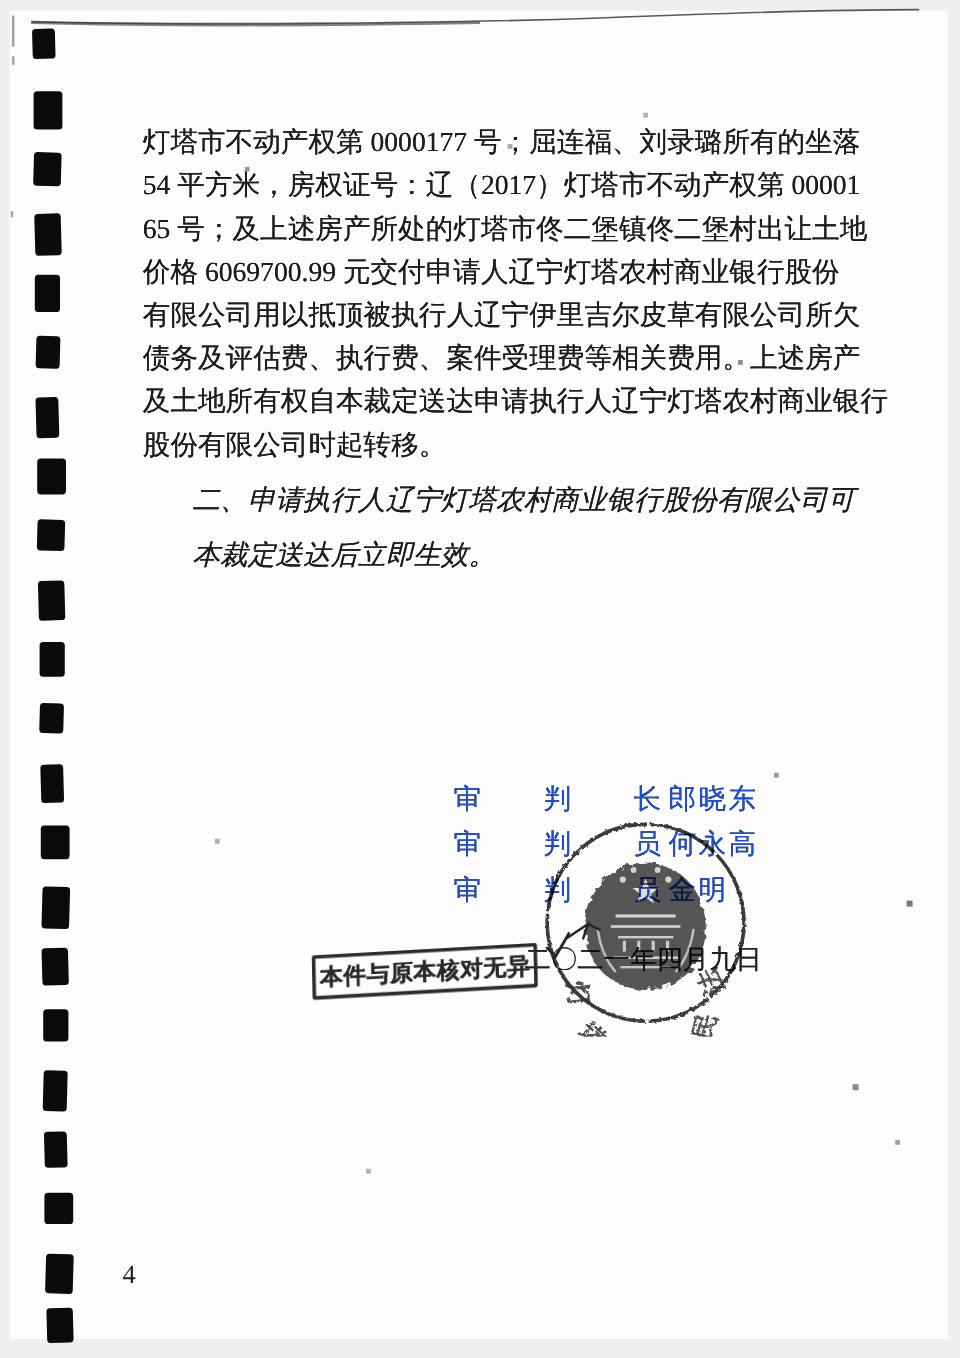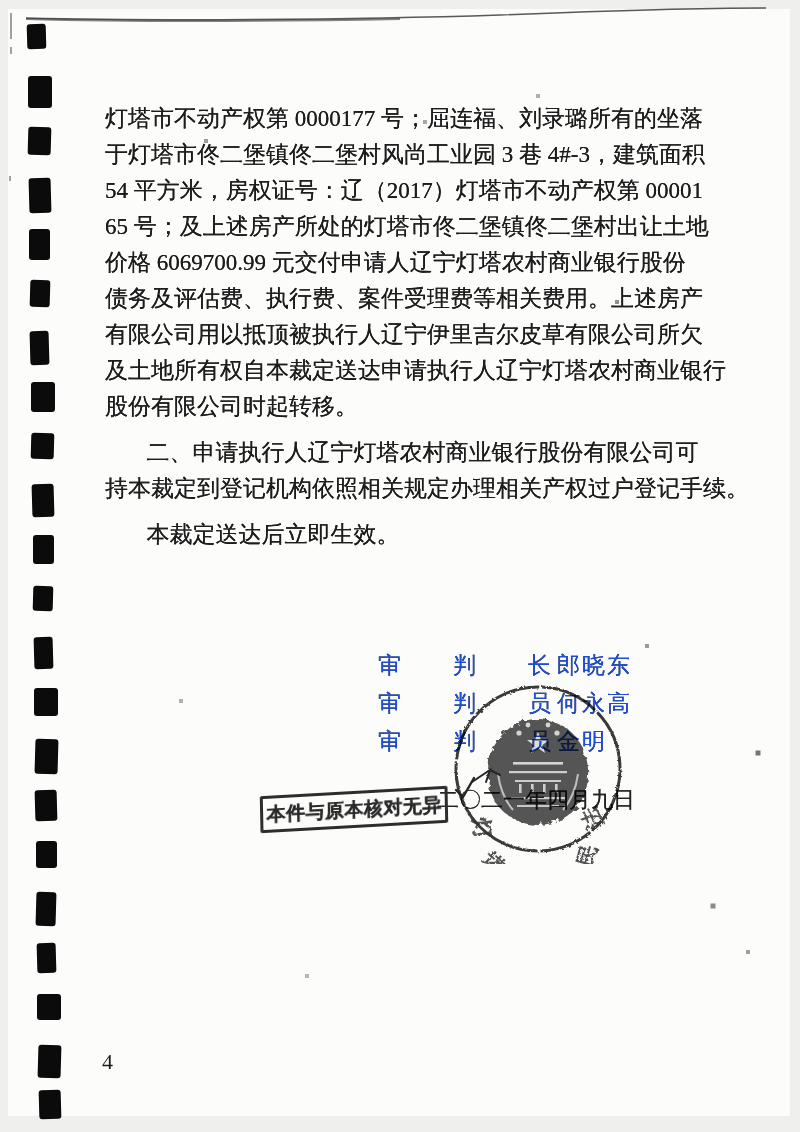--- a/index.html
+++ b/index.html
@@ -16,27 +16,27 @@
     background:#fcfcfb;
   }
   
   .scanline{position:absolute;left:0;top:0;pointer-events:none;}
   
   .bmark{
     position:absolute;background:#0b0b0b;border-radius:3px;
   }
   
   .doc-body{
-    position:absolute;left:105px;top:101px;width:600px;
+    position:absolute;left:119px;top:101px;width:600px;
     color:#1d1d1d;font-size:23px;line-height:36px;
     text-shadow:0 0 .5px #1d1d1d;
   }
   .para{margin:0 0 10px 0;}
   .line{white-space:nowrap;height:36px;}
-  .para.indent .line:first-child{text-indent:1.8em;}
+  .para.indent .line:first-child{text-indent:1.8em;font-style:italic;}
   
   .sig-row{
     position:absolute;left:378px;white-space:nowrap;
     color:#1d4ed8;font-size:23px;text-shadow:0 0 .5px #1c1c1c;
   }
   .sig-role{letter-spacing:52px;}
   .sig-name{letter-spacing:2px;margin-left:-46px;}
   .clerk-row{left:390px;}
   .clerk-row .sig-role{letter-spacing:46px;}
   .clerk-row .sig-name{margin-left:-22px;}
@@ -120,32 +120,30 @@
       <div class="bmark" style="left: 36.35px; top: 892px; width: 20px; height: 34px; transform: rotate(1.6deg);"></div>
       <div class="bmark" style="left: 36.9px; top: 943px; width: 19px; height: 30px; transform: rotate(-1.6deg);"></div>
       <div class="bmark" style="left: 37.45px; top: 994px; width: 24px; height: 26px; transform: rotate(0deg);"></div>
       <div class="bmark" style="left: 38px; top: 1045px; width: 23px; height: 33px; transform: rotate(1.6deg);"></div>
       <div class="bmark" style="left: 38.55px; top: 1090px; width: 22px; height: 29px; transform: rotate(-1.6deg);"></div>
     </div>
 
   <div class="doc-body" id="doc-body">
       <div class="para">
         <div class="line">灯塔市不动产权第 0000177 号；屈连福、刘录璐所有的坐落</div>
-        <div class="line">于灯塔市佟二堡镇佟二堡村风尚工业园 3 巷 4#-3，建筑面积</div>
         <div class="line">54 平方米，房权证号：辽（2017）灯塔市不动产权第 00001</div>
         <div class="line">65 号；及上述房产所处的灯塔市佟二堡镇佟二堡村出让土地</div>
         <div class="line">价格 6069700.99 元交付申请人辽宁灯塔农村商业银行股份</div>
+        <div class="line">有限公司用以抵顶被执行人辽宁伊里吉尔皮草有限公司所欠</div>
         <div class="line">债务及评估费、执行费、案件受理费等相关费用。上述房产</div>
-        <div class="line">有限公司用以抵顶被执行人辽宁伊里吉尔皮草有限公司所欠</div>
         <div class="line">及土地所有权自本裁定送达申请执行人辽宁灯塔农村商业银行</div>
         <div class="line">股份有限公司时起转移。</div>
       </div>
       <div class="para indent">
         <div class="line">二、申请执行人辽宁灯塔农村商业银行股份有限公司可</div>
-        <div class="line">持本裁定到登记机构依照相关规定办理相关产权过户登记手续。</div>
       </div>
       <div class="para indent">
         <div class="line">本裁定送达后立即生效。</div>
       </div>
     </div>
 
   <div id="sig-rows">
       <div class="sig-row" style="top: 650px;"><span class="sig-role">审判长</span><span class="sig-name">郎晓东</span></div>
       <div class="sig-row" style="top: 688px;"><span class="sig-role">审判员</span><span class="sig-name">何永高</span></div>
       <div class="sig-row" style="top: 726px;"><span class="sig-role">审判员</span><span class="sig-name">金明</span></div>

